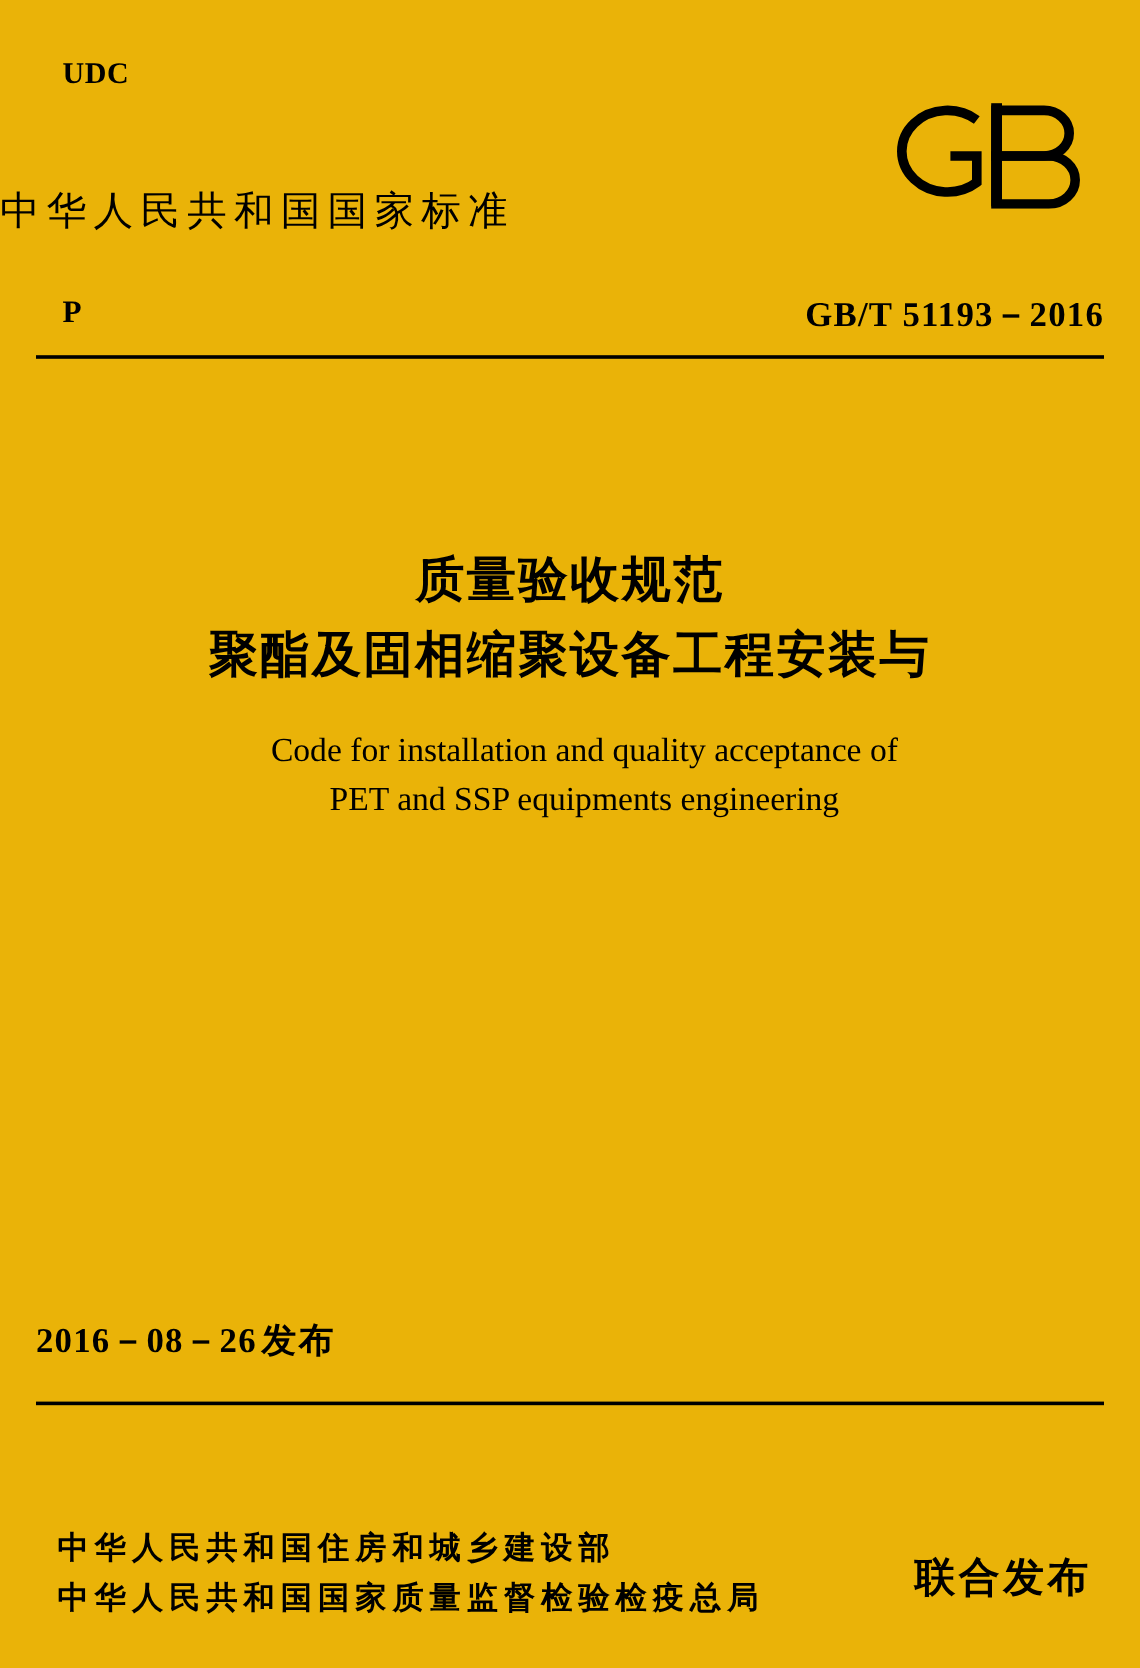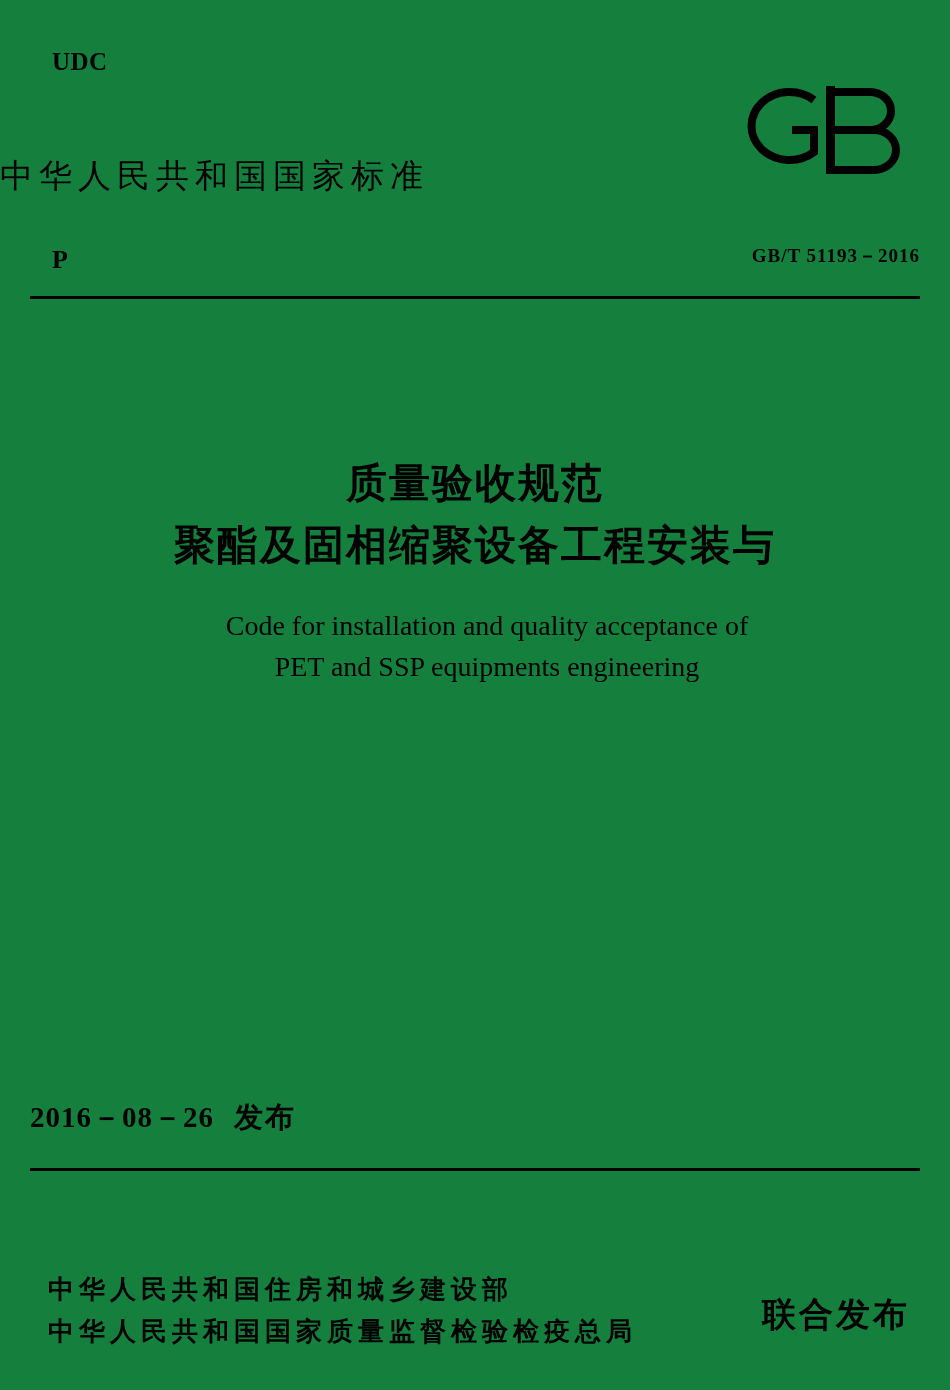--- a/index.html
+++ b/index.html
@@ -11,21 +11,21 @@
     width: 950px;
     height: 1390px;
     position: relative;
     font-family: "Liberation Sans", sans-serif;
     color: #000000;
     overflow: hidden;
   }
   .page {
     position: absolute;
     inset: 0;
-    background: #15803d;
+    background: #eab308;
   }
 
   
   .udc {
     position: absolute;
     left: 52px;
     top: 48px;
     font-size: 25px;
     font-weight: bold;
     letter-spacing: 0.5px;
@@ -57,21 +57,21 @@
     left: 52px;
     top: 245px;
     font-size: 26px;
     font-weight: bold;
     font-family: "Liberation Serif", serif;
   }
   .std-number {
     position: absolute;
     right: 30px;
     top: 243px;
-    font-size: 19px;
+    font-size: 29px;
     font-weight: bold;
     letter-spacing: 1px;
     font-family: "Liberation Serif", serif;
   }
 
   .rule-top {
     position: absolute;
     left: 30px;
     right: 30px;
     top: 296px;
@@ -111,21 +111,21 @@
     right: 30px;
     top: 1098px;
     display: flex;
     justify-content: space-between;
     font-size: 29px;
     font-weight: bold;
     font-family: "Liberation Serif", serif;
     letter-spacing: 1px;
   }
   .date-item .label {
-    margin-left: 20px;
+    margin-left: 4px;
     font-family: "Liberation Sans", sans-serif;
     letter-spacing: 2px;
   }
 
   .rule-bottom {
     position: absolute;
     left: 30px;
     right: 30px;
     top: 1168px;
     height: 3px;

